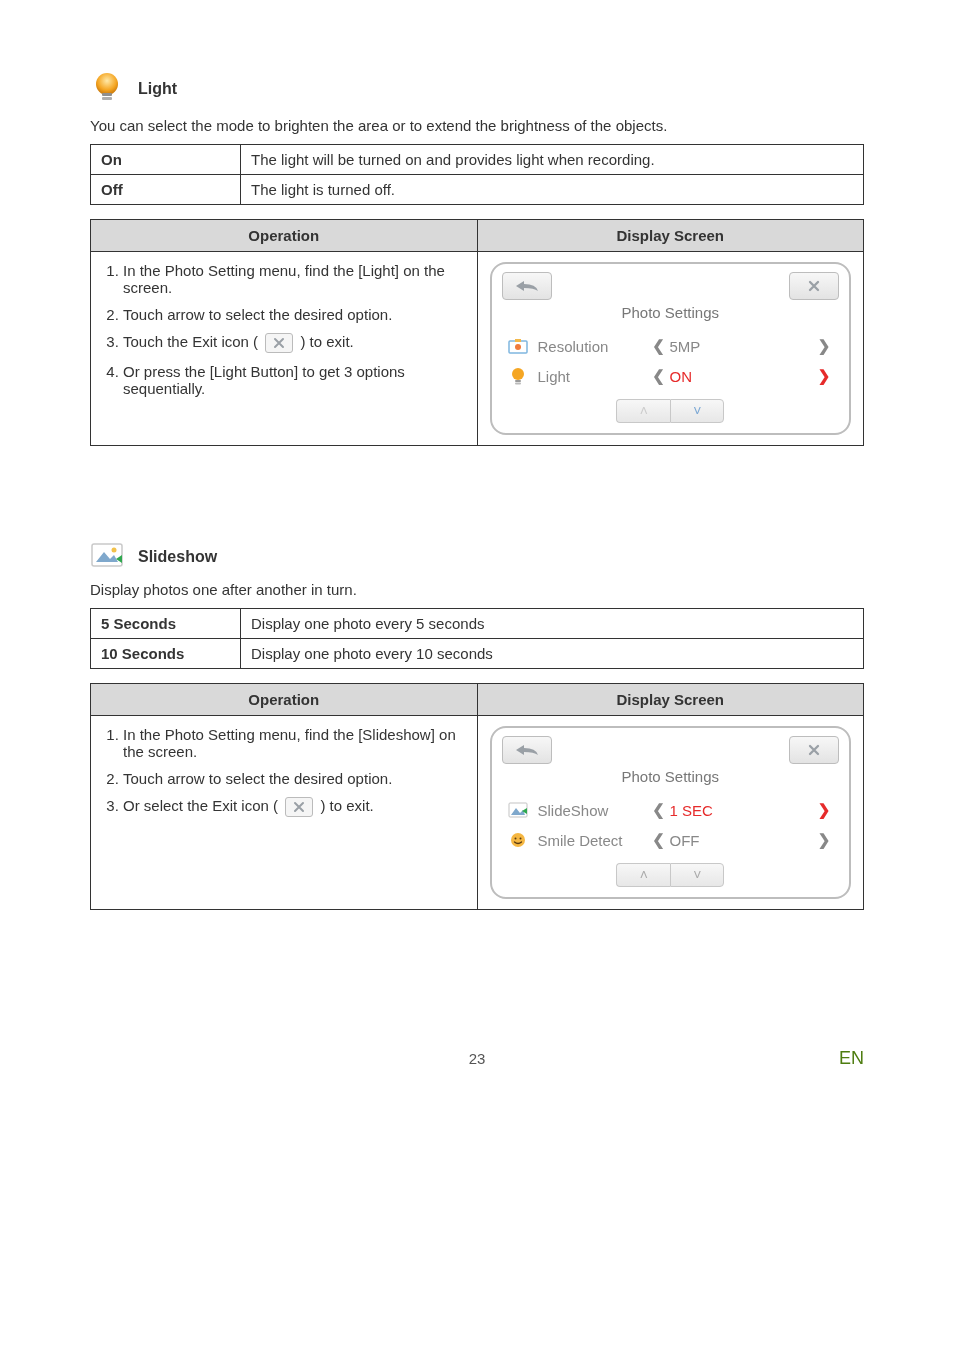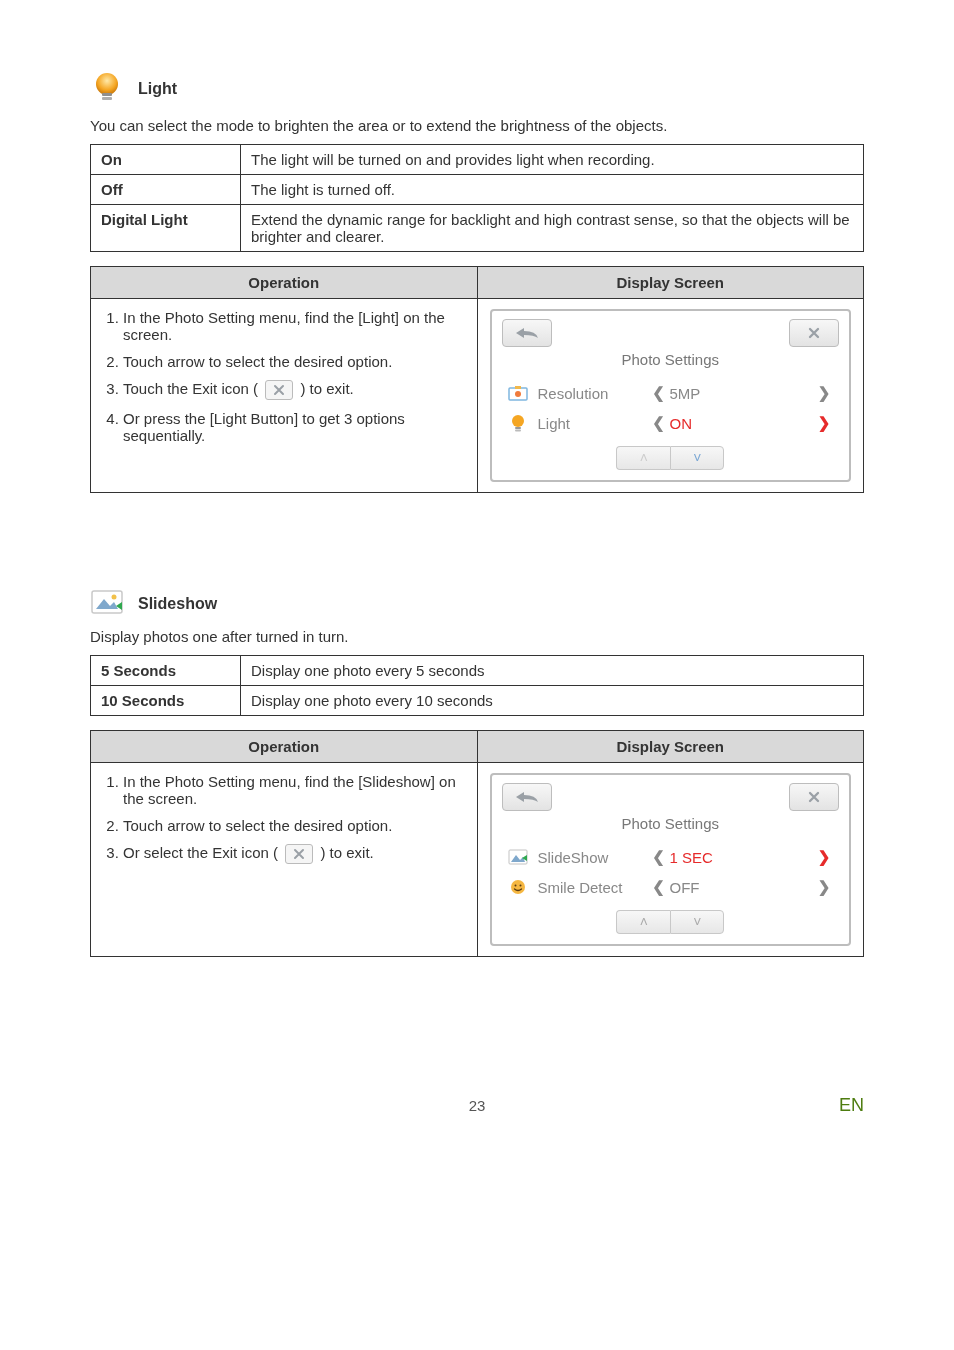--- a/index.html
+++ b/index.html
@@ -26,21 +26,21 @@
   td.screen { width: 50%; }
   ol.steps { margin: 0; padding-left: 20px; }
   ol.steps li { margin-bottom: 10px; }
   .exit-chip {
     display: inline-flex; align-items: center; justify-content: center;
     width: 28px; height: 20px; border: 1px solid #bbb; border-radius: 3px;
     background: #f5f5f5; vertical-align: middle; margin: 0 3px;
   }
   .exit-chip svg { display: block; }
   .screen-panel {
-    border: 2px solid #bdbdbd; border-radius: 4px;
+    border: 2px solid #bdbdbd; border-radius: 16px;
     background: #fff; width: 100%; padding: 0;
   }
   .panel-top { display: flex; justify-content: space-between; padding: 8px 10px 2px 10px; }
   .panel-btn {
     width: 50px; height: 28px;
     background: linear-gradient(#f7f7f7,#e3e3e3);
     border: 1px solid #bdbdbd; border-radius: 4px;
     display: flex; align-items: center; justify-content: center;
   }
   .panel-title { text-align: center; color: #777; padding: 2px 0 10px 0; font-size: 15px; }
@@ -87,24 +87,20 @@
 <table class="def">
   <tbody>
       <tr>
     <td class="key">On</td>
     <td>The light will be turned on and provides light when recording.</td>
   </tr>
   <tr>
     <td class="key">Off</td>
     <td>The light is turned off.</td>
   </tr>
-  <tr>
-    <td class="key">Digital Light</td>
-    <td>Extend the dynamic range for backlight and high contrast sense, so that the objects will be brighter and clearer.</td>
-  </tr>
 </tbody>
   </table>
 
 <table class="op">
   <tbody>
       <tr>
     <th>Operation</th>
     <th>Display Screen</th>
   </tr>
   <tr>
@@ -182,21 +178,21 @@
     <svg width="34" height="26" viewBox="0 0 34 26">
       <rect x="2" y="2" width="30" height="22" rx="2" fill="#fff" stroke="#c9c9c9" stroke-width="1.5"></rect>
       <polygon points="6,20 14,10 20,17 24,13 28,20" fill="#7fa8cc"></polygon>
       <circle cx="24" cy="8" r="2.5" fill="#f2c14b"></circle>
       <polygon points="26,17 32,13 32,21" fill="#2fa84f"></polygon>
     </svg>
   </span>
   <span class="title">Slideshow</span>
 </div>
 
-<p class="intro">Display photos one after turned in turn.</p>
+<p class="intro">Display photos one after another in turn.</p>
 
 <table class="def">
   <tbody>
   <tr>
     <td class="key">5 Seconds</td>
     <td>Display one photo every 5 seconds</td>
   </tr>
   <tr>
     <td class="key">10 Seconds</td>
     <td>Display one photo every 10 seconds</td>

